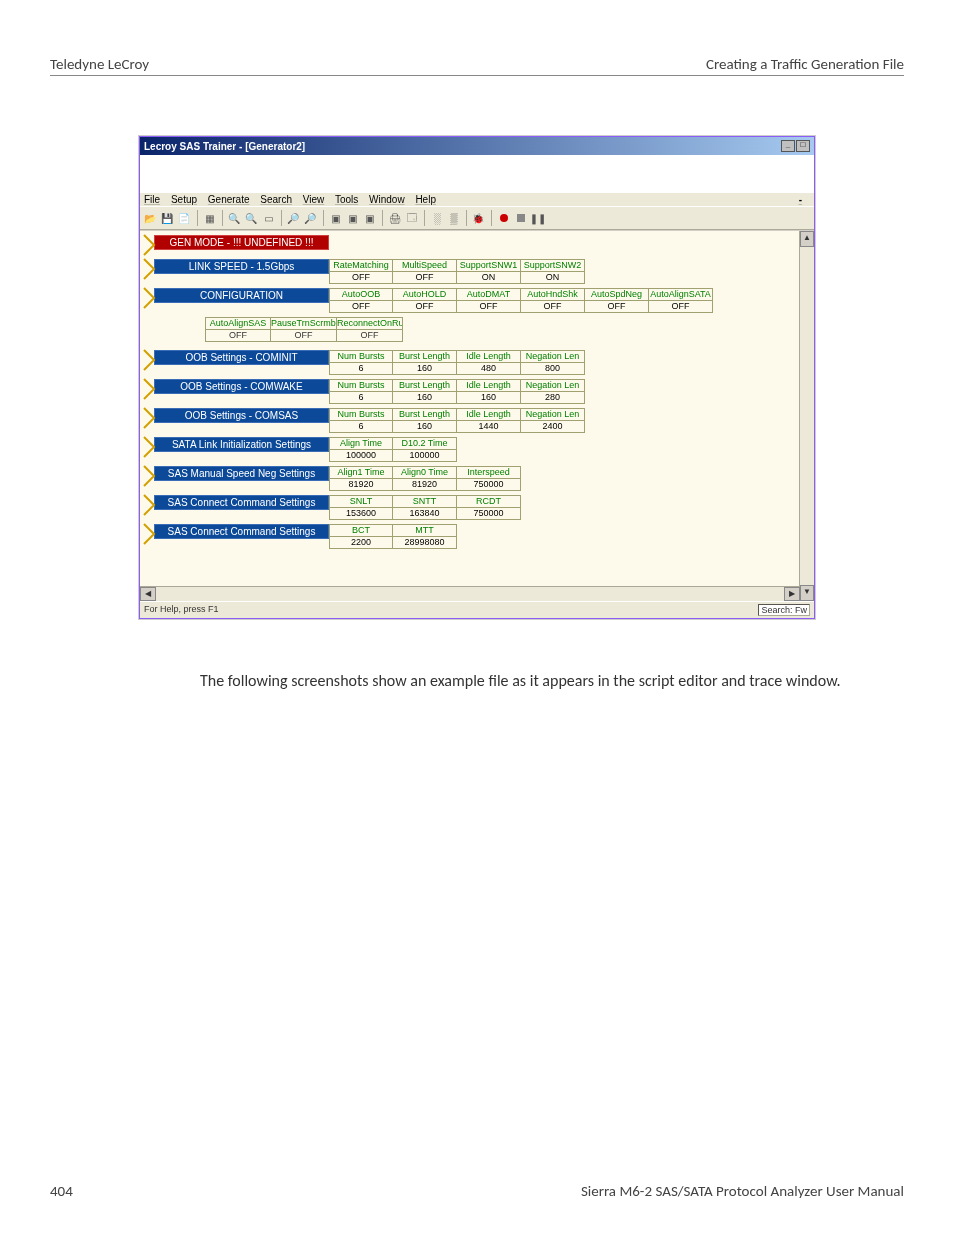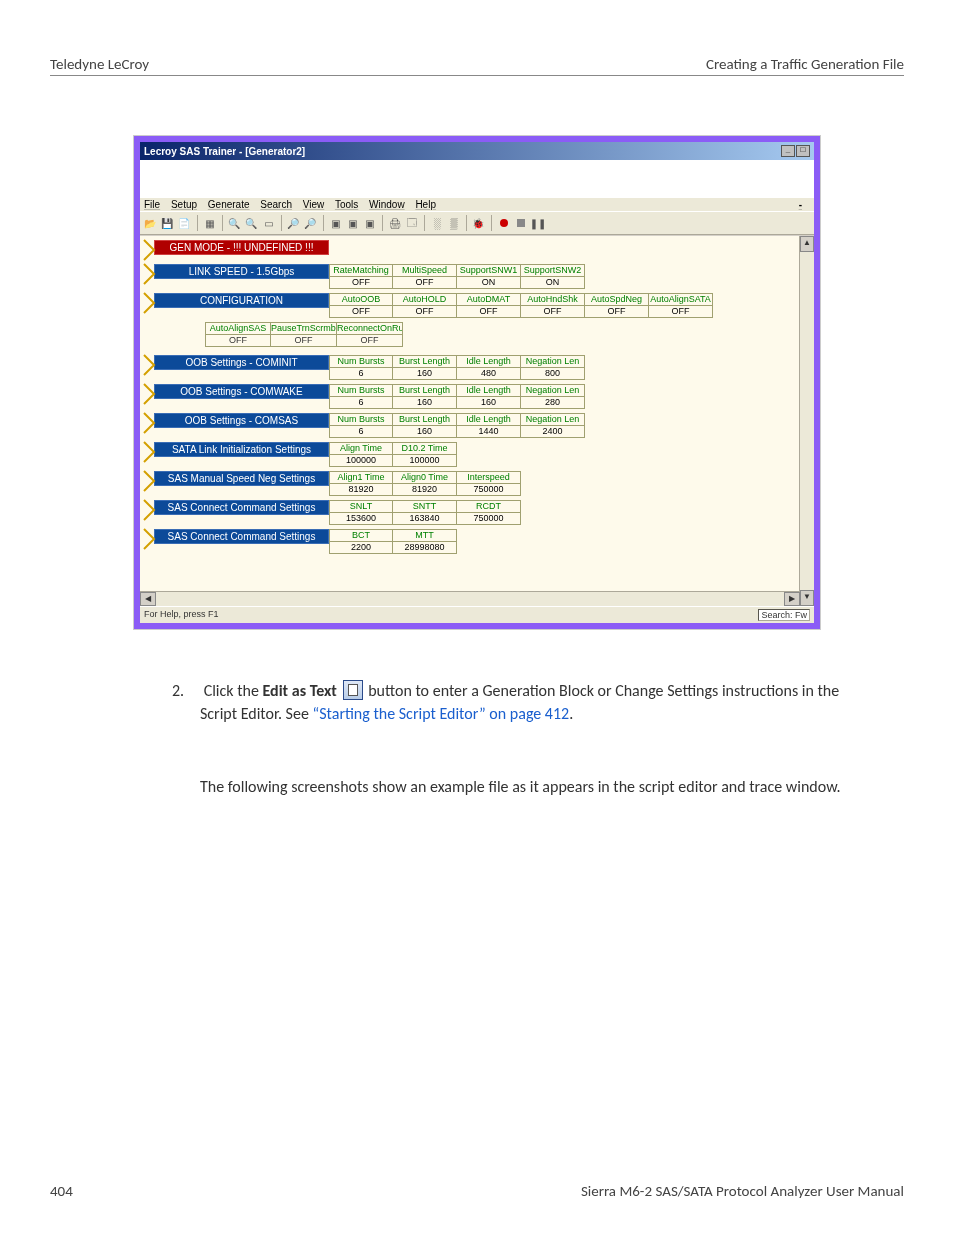--- a/index.html
+++ b/index.html
@@ -22,21 +22,21 @@
     font-size: 15px;
     color: #444;
     border-bottom: 1px solid #888;
     padding-bottom: 2px;
     margin-bottom: 60px;
   }
   
   .screenshot {
     width: 674px;
     margin: 0 auto 50px auto;
-    border: 6px solid #8b5cf6;
+    border: 1px solid #8b5cf6;
     font-family: Tahoma, Arial, sans-serif;
     font-size: 9px;
     box-shadow: 0 0 0 1px #ccc;
   }
   .titlebar {
     background: linear-gradient(to right, #0a246a, #a6caf0);
     color: #fff;
     font-weight: bold;
     padding: 2px 4px;
     display: flex;
@@ -563,28 +563,20 @@
         <span class="arrow" style="float:right">▶</span>
       </div>
     </div>
 
     <div class="statusbar">
       <span>For Help, press F1</span>
       <span class="searchbox">Search: Fw</span>
     </div>
   </div>
 
-  <div class="instruction">
-    <span class="num">2.</span>
-    <span>Click the </span>
-    <b>Edit as Text</b>
-    <span class="iconbtn"></span>
-    <span> button to enter a Generation Block or Change Settings instructions in the Script Editor. See </span>
-    <a href="#">“Starting the Script Editor” on page 412</a><span>.</span>
-  </div>
 
   <div class="para">The following screenshots show an example file as it appears in the script editor and trace window.</div>
 
   <div class="footer">
     <span>404</span>
     <span>Sierra M6-2 SAS/SATA Protocol Analyzer User Manual</span>
   </div>
 </div>
 
 </body></html>

